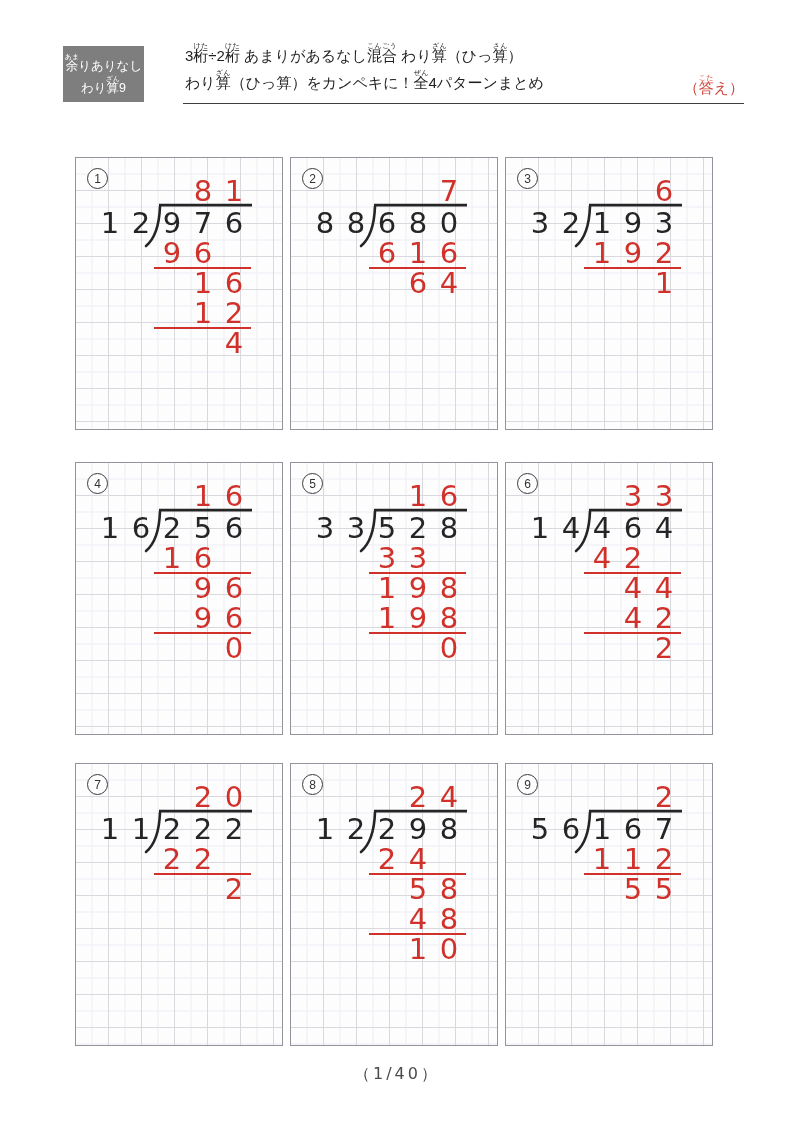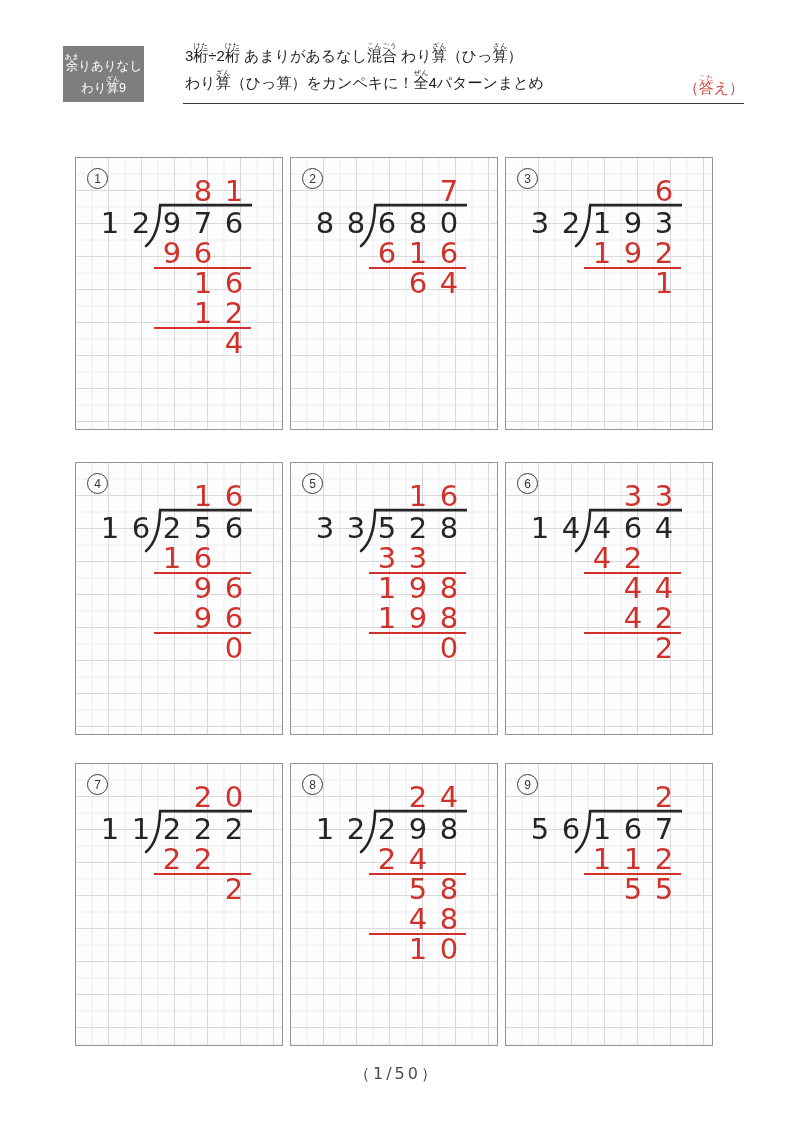--- a/index.html
+++ b/index.html
@@ -272,14 +272,14 @@
         <span class="digit black" style="left: 142.5px; top: 49px;">7</span>
         <span class="digit red" style="left: 80.5px; top: 79px;">1</span>
         <span class="digit red" style="left: 111.5px; top: 79px;">1</span>
         <span class="digit red" style="left: 142.5px; top: 79px;">2</span>
         <div class="ul" style="left: 78px; width: 97px; top: 109px;"></div>
         <span class="digit red" style="left: 111.5px; top: 109px;">5</span>
         <span class="digit red" style="left: 142.5px; top: 109px;">5</span>
       </div>
     </div>
 
-  <div class="footer">（1/50）</div>
+  <div class="footer">（1/40）</div>
 </div>
 
 </body></html>

